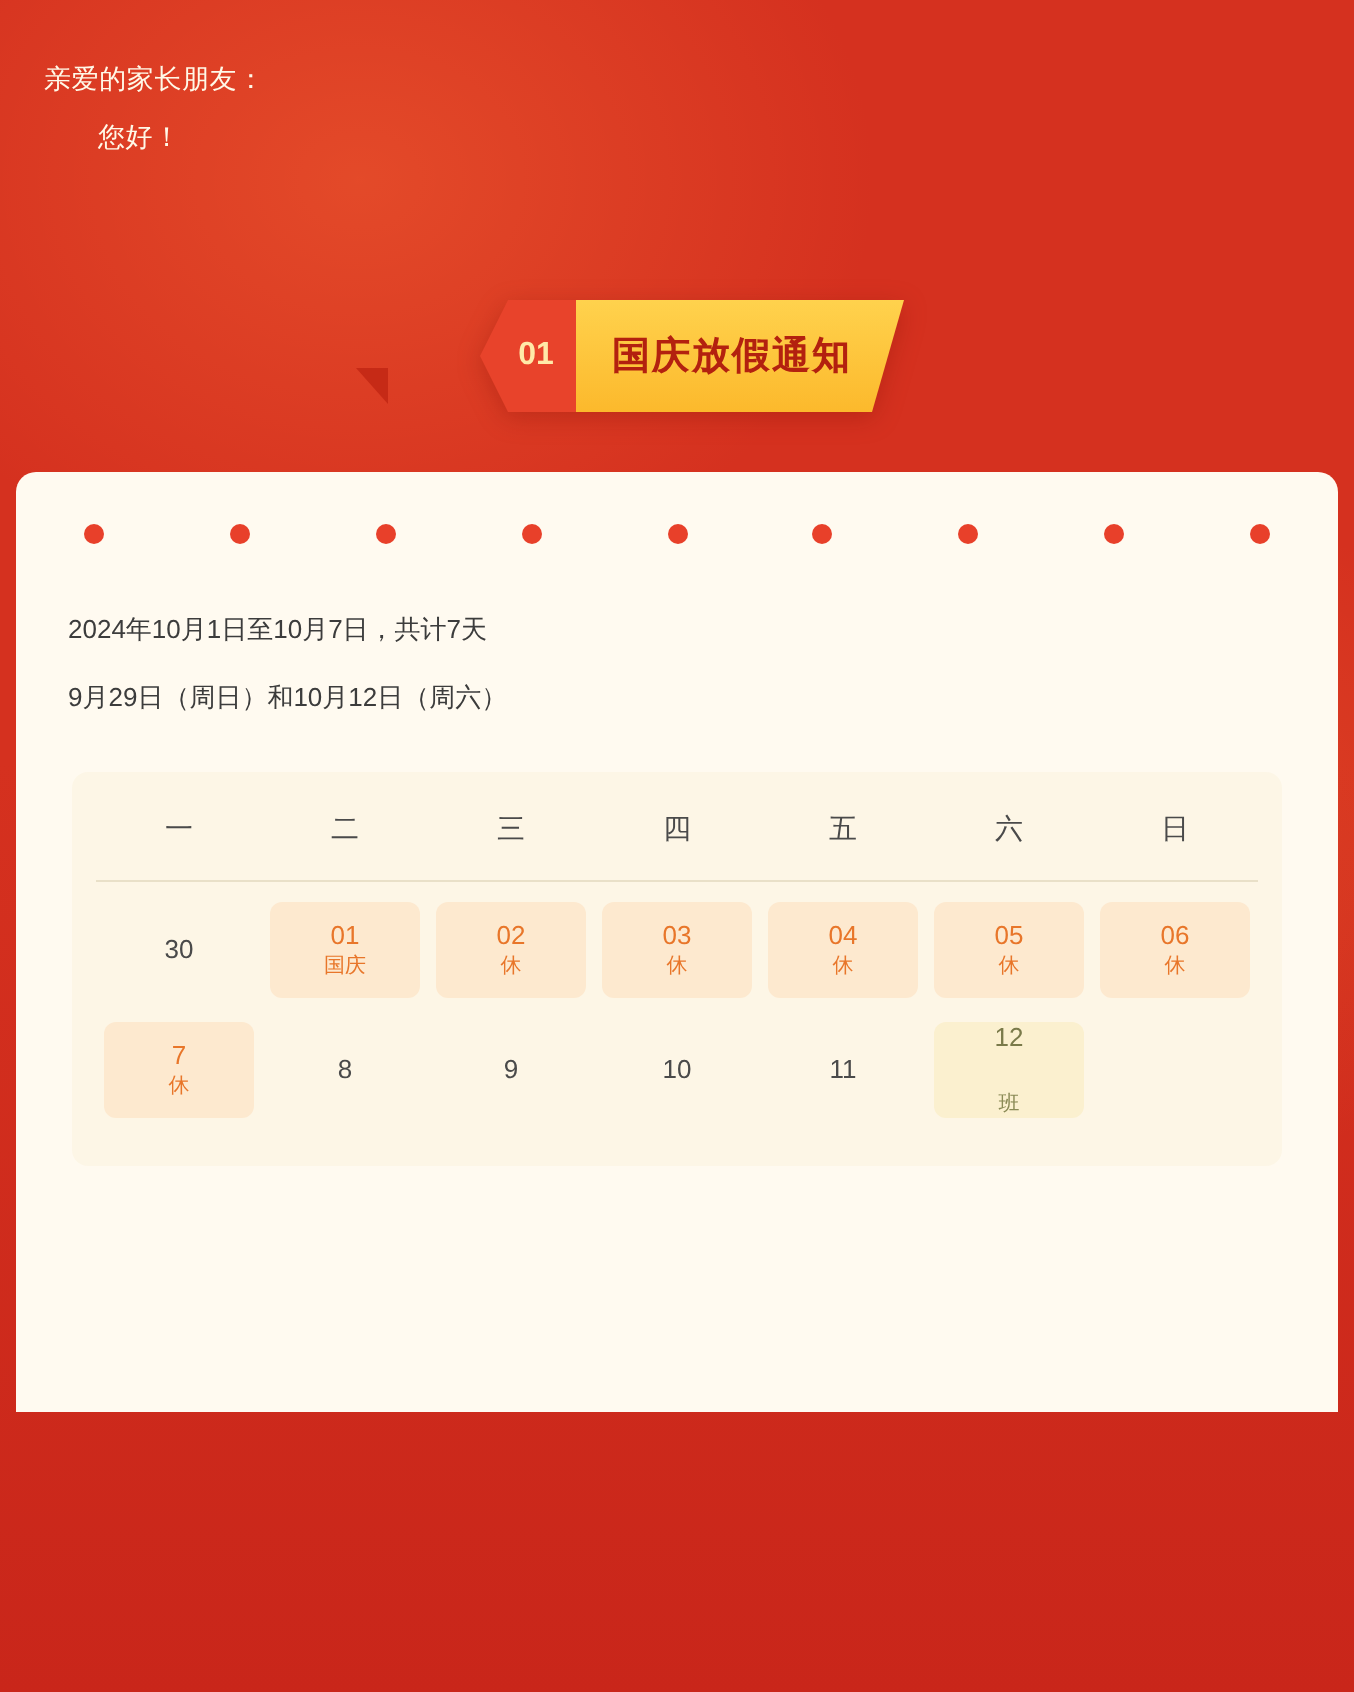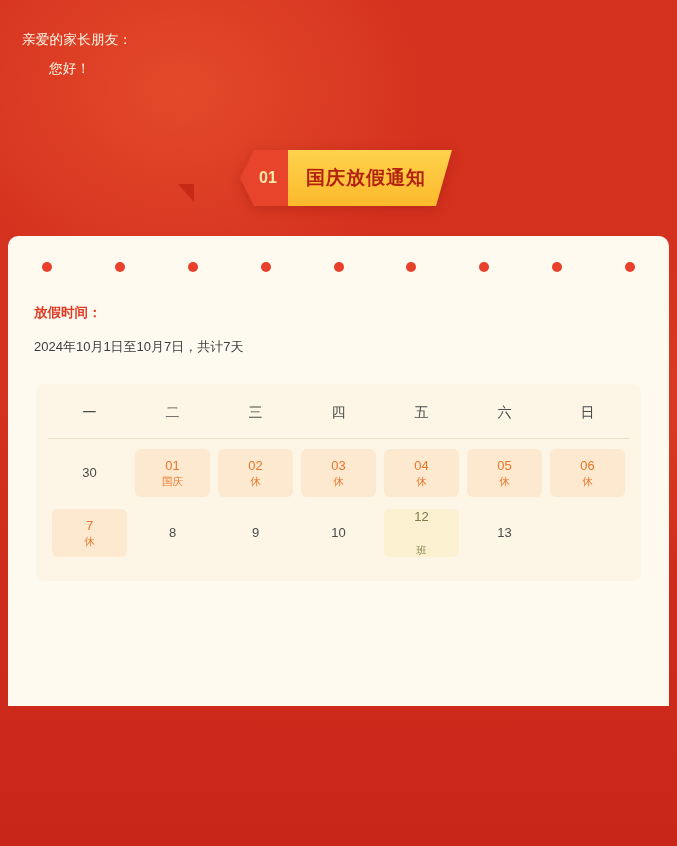--- a/index.html
+++ b/index.html
@@ -206,23 +206,23 @@
       <span class="dot" style="background: rgb(232, 64, 42);"></span>
       <span class="dot" style="background: rgb(232, 64, 42);"></span>
       <span class="dot" style="background: rgb(232, 64, 42);"></span>
       <span class="dot" style="background: rgb(232, 64, 42);"></span>
       <span class="dot" style="background: rgb(232, 64, 42);"></span>
       <span class="dot" style="background: rgb(232, 64, 42);"></span>
       <span class="dot" style="background: rgb(232, 64, 42);"></span>
       <span class="dot" style="background: rgb(232, 64, 42);"></span>
     </div>
 
-    <div class="sub-head">放假时间：</div>
     <div class="sub-body">2024年10月1日至10月7日，共计7天</div>
 
+    <div class="sub-body">9月29日（周日）和10月12日（周六）</div>
 
     <div class="calendar">
       <div class="cal-row cal-head">
         <div>一</div>
         <div>二</div>
         <div>三</div>
         <div>四</div>
         <div>五</div>
         <div>六</div>
         <div>日</div>
@@ -269,25 +269,25 @@
           <span class="tag"></span>
         </div>
         <div class="cal-cell">
           <span class="num">9</span>
           <span class="tag"></span>
         </div>
         <div class="cal-cell">
           <span class="num">10</span>
           <span class="tag"></span>
         </div>
+        <div class="cal-cell">
+          <span class="num">11</span>
+          <span class="tag"></span>
+        </div>
         <div class="cal-cell work">
           <span class="num">12</span>
           <span class="tag">班</span>
         </div>
-        <div class="cal-cell">
-          <span class="num">13</span>
-          <span class="tag"></span>
-        </div>
       </div>
     </div>
   </section>
 
 </div>
 
 </body></html>

